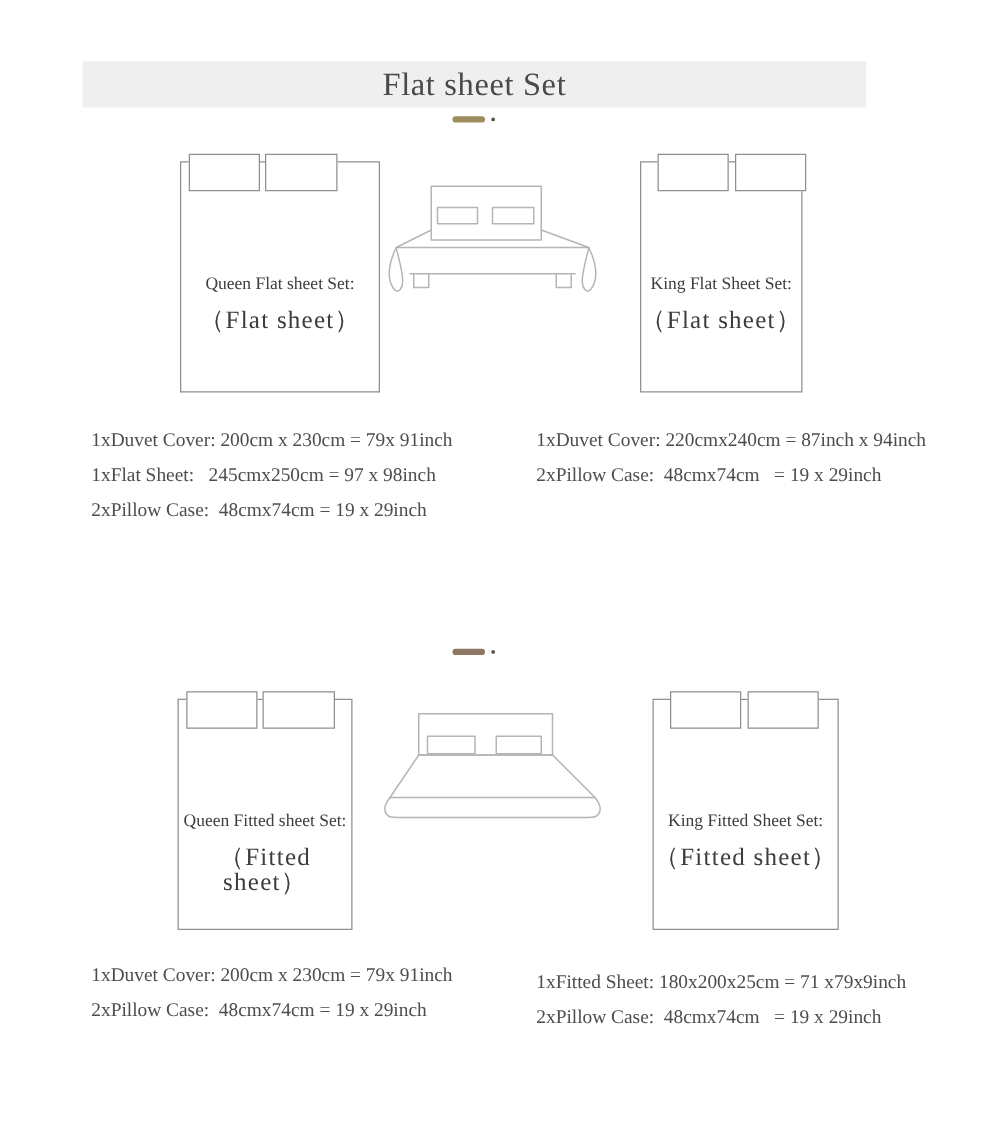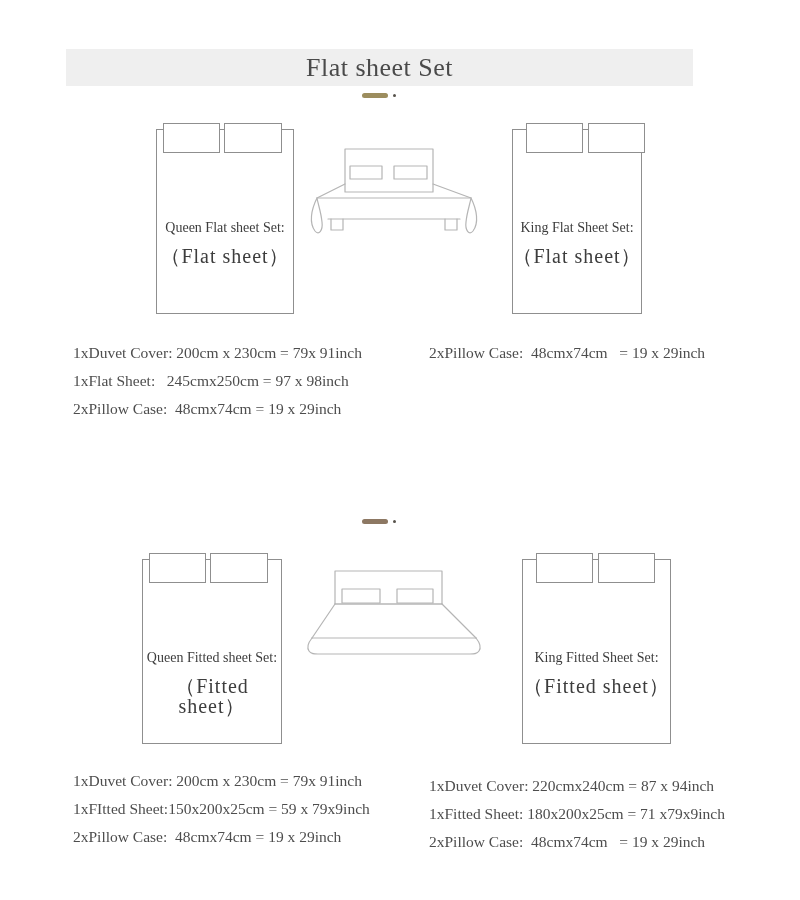--- a/index.html
+++ b/index.html
@@ -35,21 +35,21 @@
 
   <div class="band" style="top:33px;">
     <span class="title">Flat sheet Set</span>
   </div>
 
   <div class="divider flat" style="left:362px;top:76px;width:40px;">
     <span class="dash"></span>
     <span class="dot"></span>
   </div>
 
-  <div class="sheet-fig" style="left:156px;top:107px;width:138px;">
+  <div class="sheet-fig" style="left:144px;top:107px;width:160px;">
     <div class="sheet"></div>
     <div class="pillow" style="left:7px;"></div>
     <div class="pillow" style="left:68px;width:58px;"></div>
     <div class="caption">
       <div class="l1">Queen Flat sheet Set:</div>
       <div class="l2">（Flat sheet）</div>
     </div>
   </div>
 
   <div class="bed" style="left:302px;top:124px;">
@@ -78,20 +78,21 @@
       <div class="l2">（Flat sheet）</div>
     </div>
   </div>
 
   <div class="specs" style="left:73px;top:323px;">
     <div class="spec-line">1xDuvet Cover: 200cm x 230cm = 79x 91inch</div>
     <div class="spec-line">1xFlat Sheet:   245cmx250cm = 97 x 98inch</div>
     <div class="spec-line">2xPillow Case:  48cmx74cm = 19 x 29inch</div>
   </div>
   <div class="specs" style="left:429px;top:323px;">
+    <div class="spec-line">1xDuvet Cover: 220cmx240cm = 87inch x 94inch</div>
     <div class="spec-line">2xPillow Case:  48cmx74cm   = 19 x 29inch</div>
   </div>
 
 
   <div class="divider fitted" style="left:362px;top:502px;width:40px;">
     <span class="dash"></span>
     <span class="dot"></span>
   </div>
 
   <div class="sheet-fig" style="left:142px;top:537px;width:140px;">
@@ -123,22 +124,20 @@
     <div class="pillow" style="left:14px;"></div>
     <div class="pillow" style="left:76px;"></div>
     <div class="caption">
       <div class="l1">King Fitted Sheet Set:</div>
       <div class="l2">（Fitted sheet）</div>
     </div>
   </div>
 
   <div class="specs" style="left:73px;top:751px;">
     <div class="spec-line">1xDuvet Cover: 200cm x 230cm = 79x 91inch</div>
-    <div class="spec-line">1xFItted Sheet:150x200x25cm = 59 x 79x9inch</div>
     <div class="spec-line">2xPillow Case:  48cmx74cm = 19 x 29inch</div>
   </div>
   <div class="specs" style="left:429px;top:756px;">
-    <div class="spec-line">1xDuvet Cover: 220cmx240cm = 87 x 94inch</div>
     <div class="spec-line">1xFitted Sheet: 180x200x25cm = 71 x79x9inch</div>
     <div class="spec-line">2xPillow Case:  48cmx74cm   = 19 x 29inch</div>
   </div>
 
 </div>
 
 </body></html>

